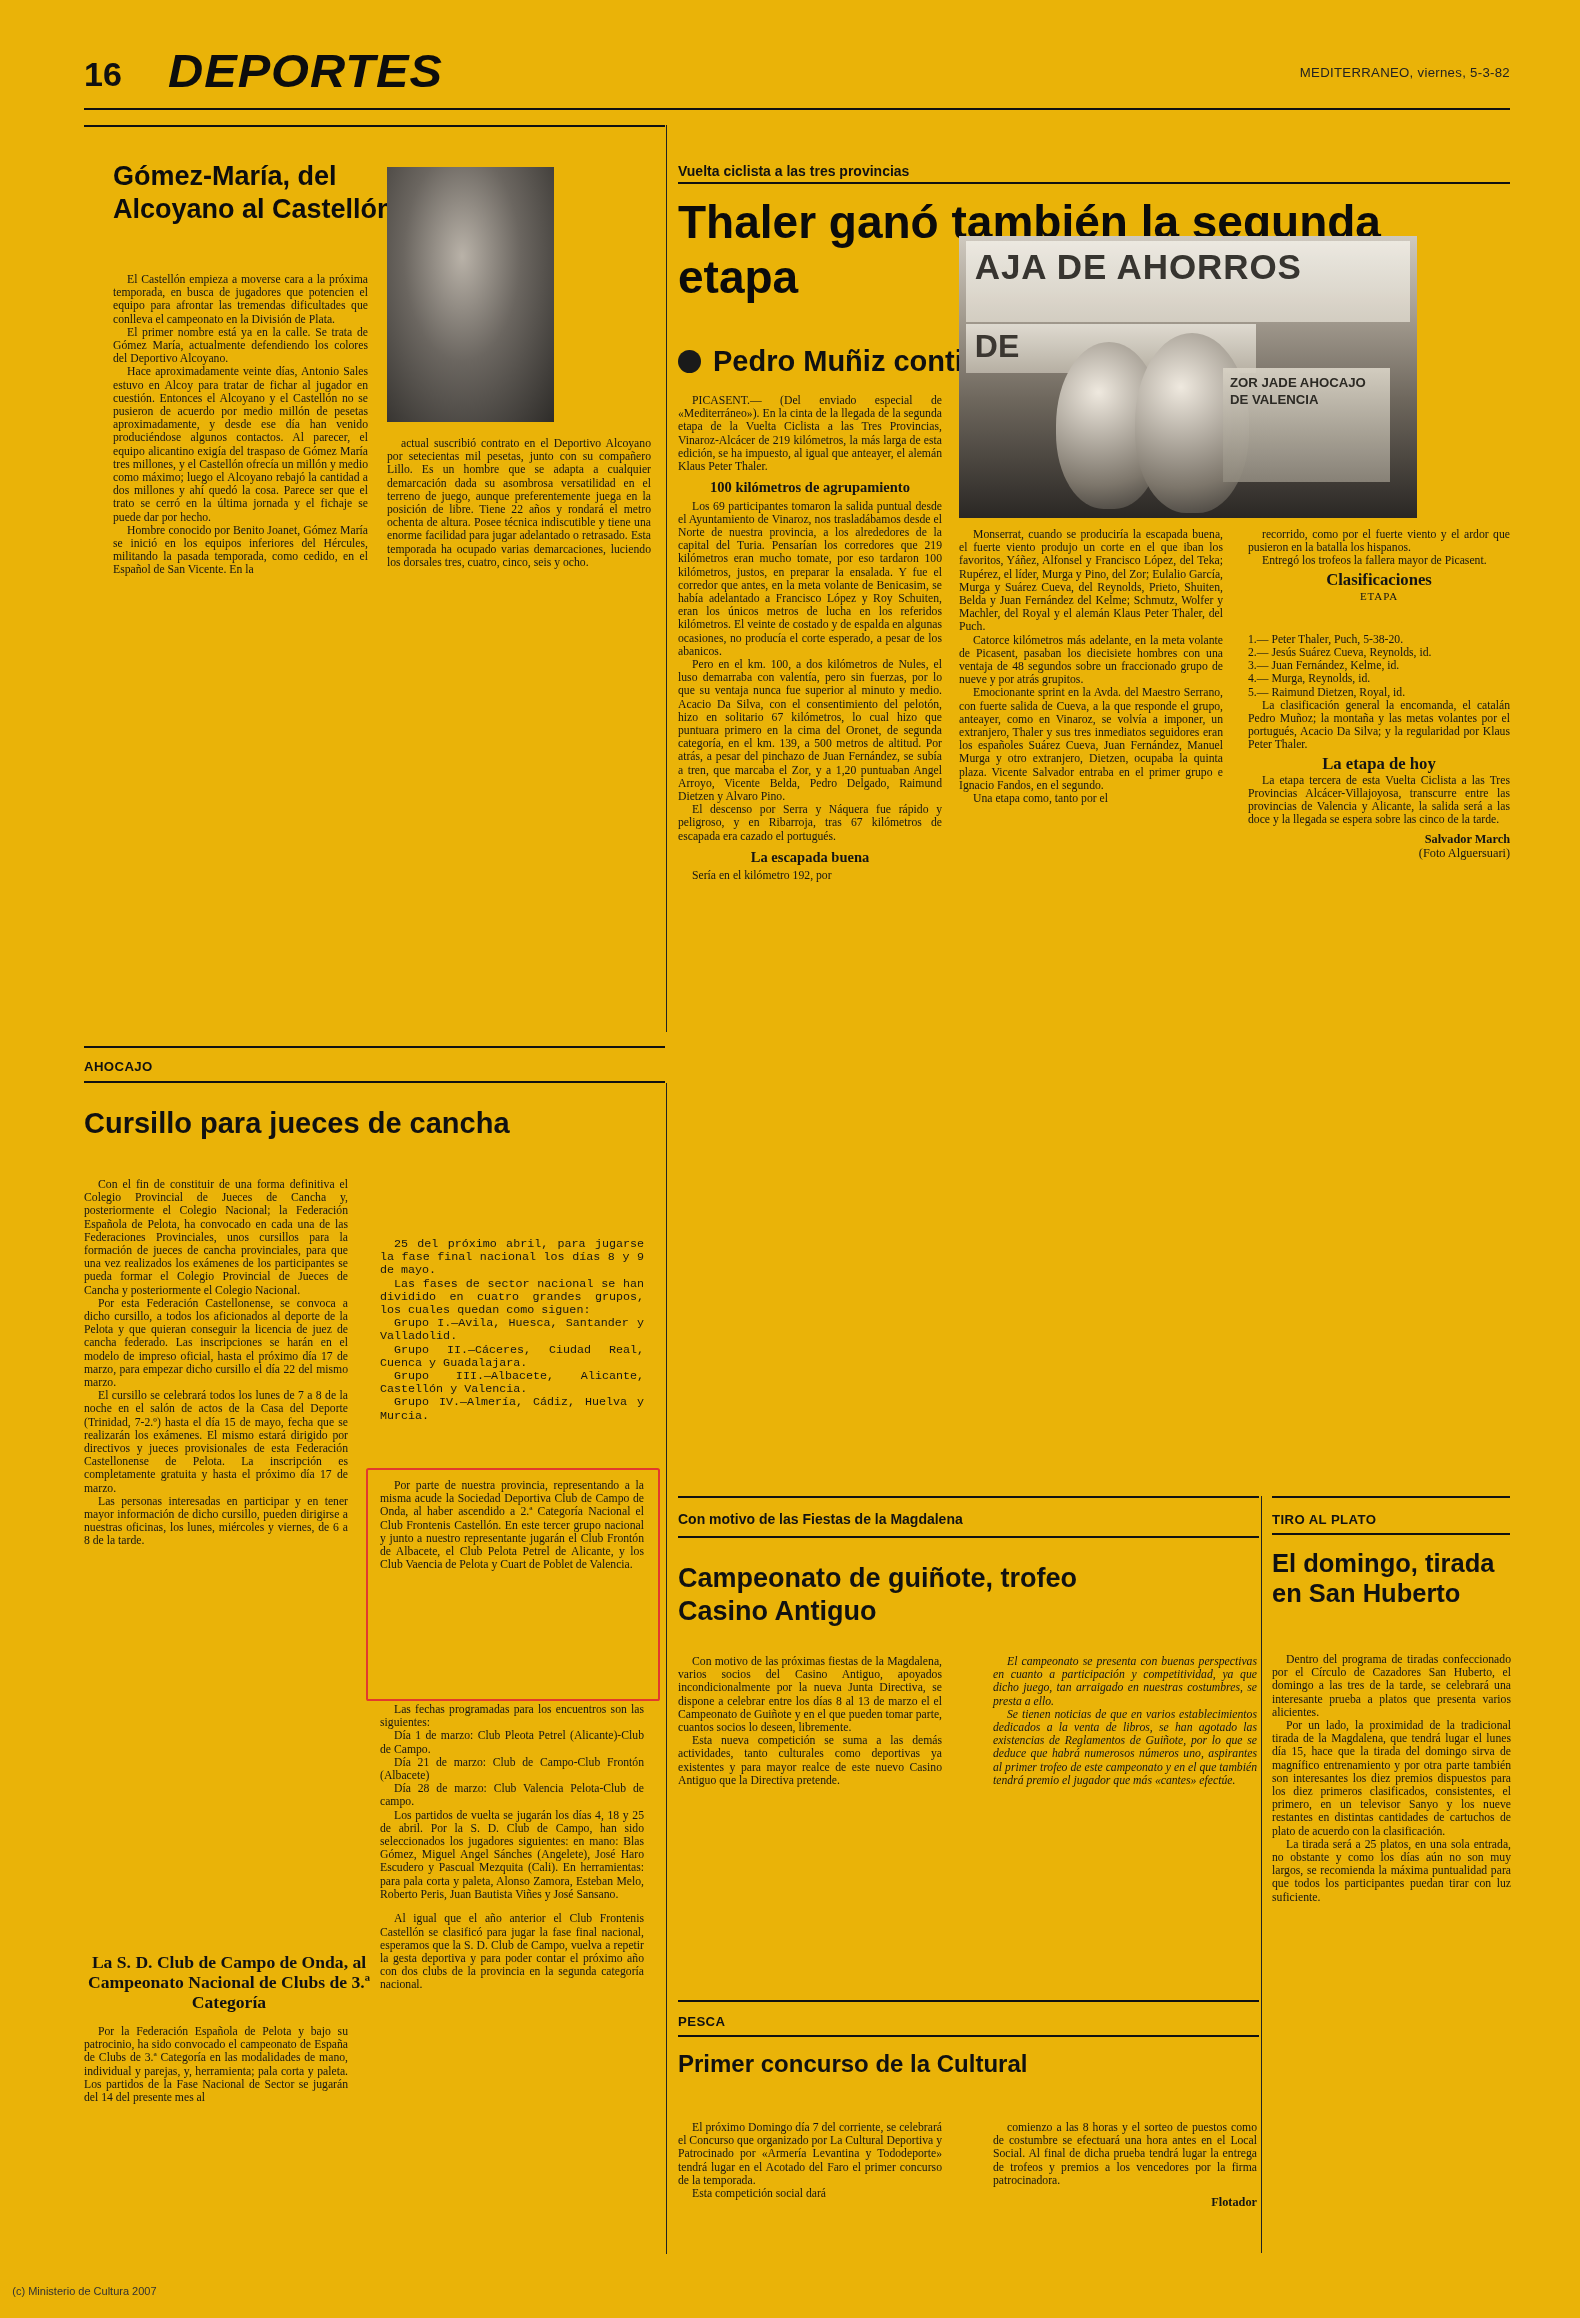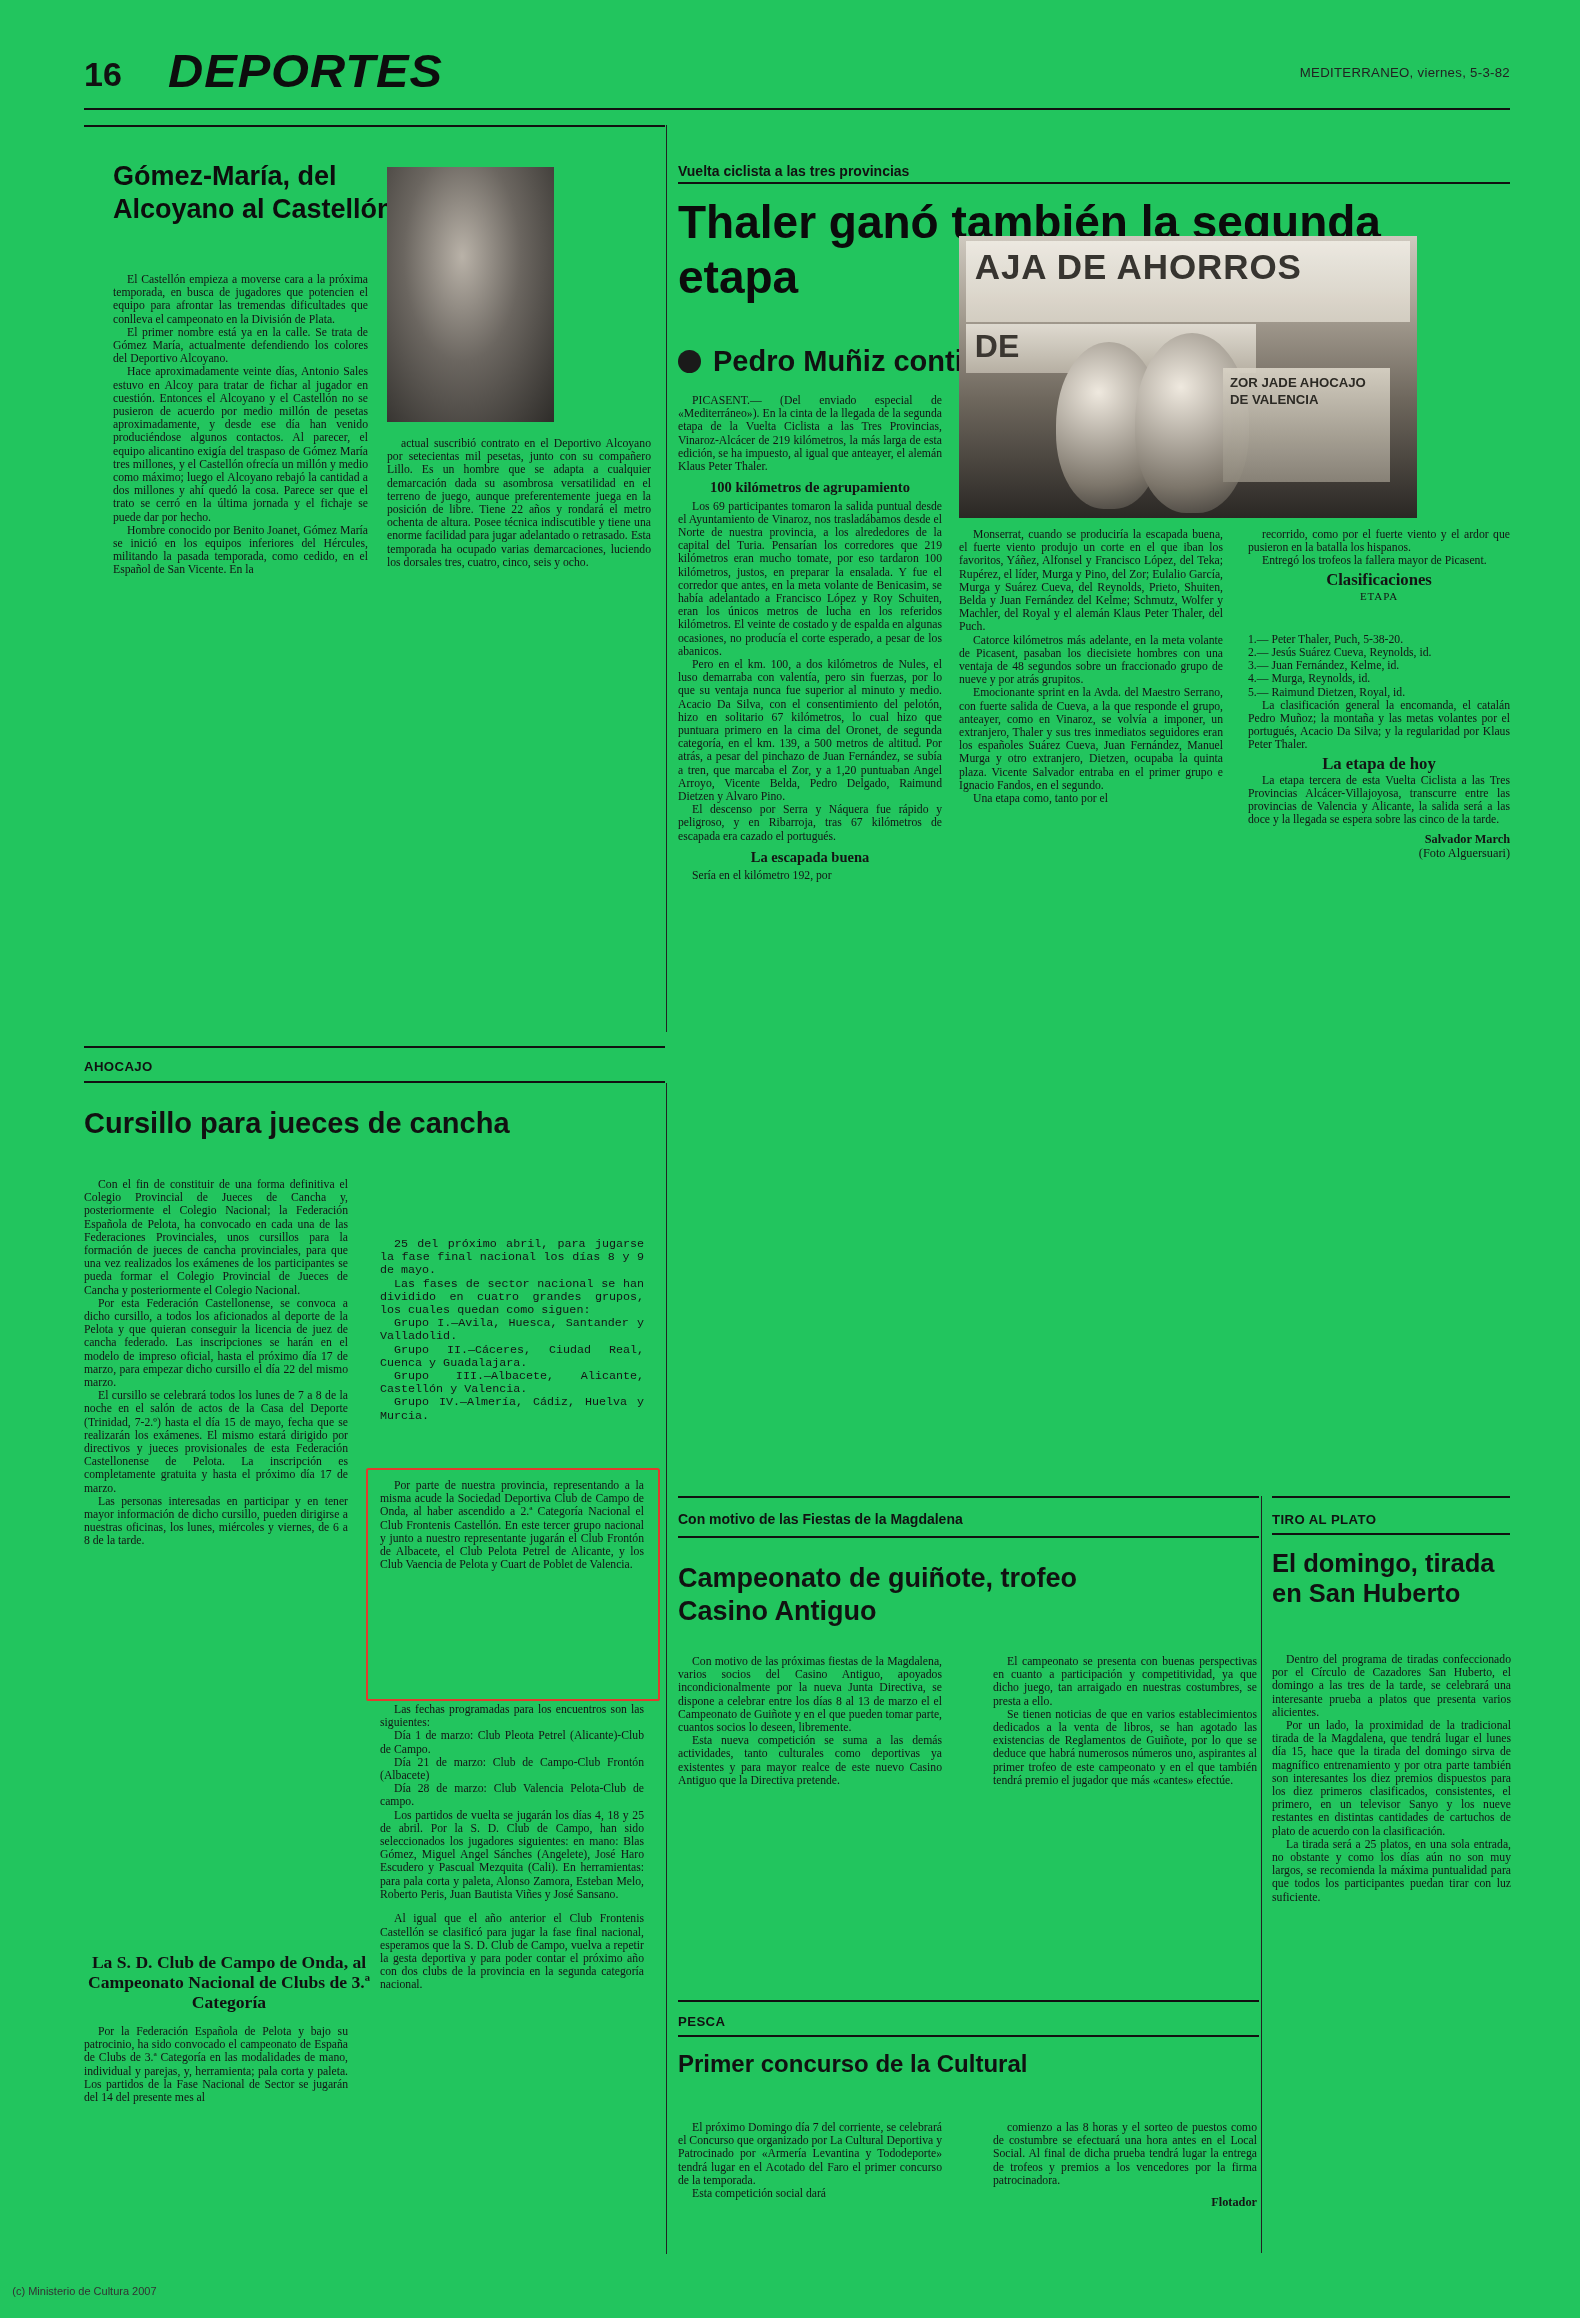--- a/index.html
+++ b/index.html
@@ -5,21 +5,21 @@
   html,body{margin:0;padding:0;background:#ffffff;}
   body{
     width:1581px;height:2319px;
     font-family:"Liberation Serif", serif;
     color:#111;
     position:relative;
     overflow:hidden;
   }
   .page{
     position:absolute;left:0;top:0;width:1581px;height:2319px;
-    background:#22c55e;
+    background:#eab308;
   }
   
   .masthead{
     position:absolute;left:84px;top:51px;width:1426px;height:51px;
   }
   .folio{
     position:absolute;left:0px;top:3.5px;
     font-family:"Liberation Sans", sans-serif;
     font-weight:bold;font-size:34px;color:#111;
   }
@@ -320,21 +320,21 @@
 
   <div class="rule" style="left:678px;top:1496px;width:581px;height:1.8px;"></div>
   <div class="h-magdalena">Con motivo de las Fiestas de la Magdalena</div>
   <div class="rule" style="left:678px;top:1536px;width:581px;height:1.8px;"></div>
   <div class="h-campeonato">Campeonato de guiñote, trofeo Casino Antiguo</div>
 
   <div class="col" style="left:678px;top:1655px;width:264px;">
     <p class="first">Con motivo de las próximas fiestas de la Magdalena, varios socios del Casino Antiguo, apoyados incondicionalmente por la nueva Junta Directiva, se dispone a celebrar entre los días 8 al 13 de marzo el el Campeonato de Guiñote y en el que pueden tomar parte, cuantos socios lo deseen, libremente.</p>
     <p>Esta nueva competición se suma a las demás actividades, tanto culturales como deportivas ya existentes y para mayor realce de este nuevo Casino Antiguo que la Directiva pretende.</p>
   </div>
-  <div class="col" style="left:993px;top:1655px;width:264px;">
+  <div class="col" style="left:993px;top:1655px;width:264px;font-style:italic;">
     <p class="first">El campeonato se presenta con buenas perspectivas en cuanto a participación y competitividad, ya que dicho juego, tan arraigado en nuestras costumbres, se presta a ello.</p>
     <p>Se tienen noticias de que en varios establecimientos dedicados a la venta de libros, se han agotado las existencias de Reglamentos de Guiñote, por lo que se deduce que habrá numerosos números uno, aspirantes al primer trofeo de este campeonato y en el que también tendrá premio el jugador que más «cantes» efectúe.</p>
   </div>
 
   <div class="rule" style="left:678px;top:2000px;width:581px;height:1.8px;"></div>
   <div class="pesca-label">PESCA</div>
   <div class="rule" style="left:678px;top:2035px;width:581px;height:1.8px;"></div>
   <div class="h-primer">Primer concurso de la Cultural</div>
 
   <div class="col" style="left:678px;top:2121px;width:264px;">

